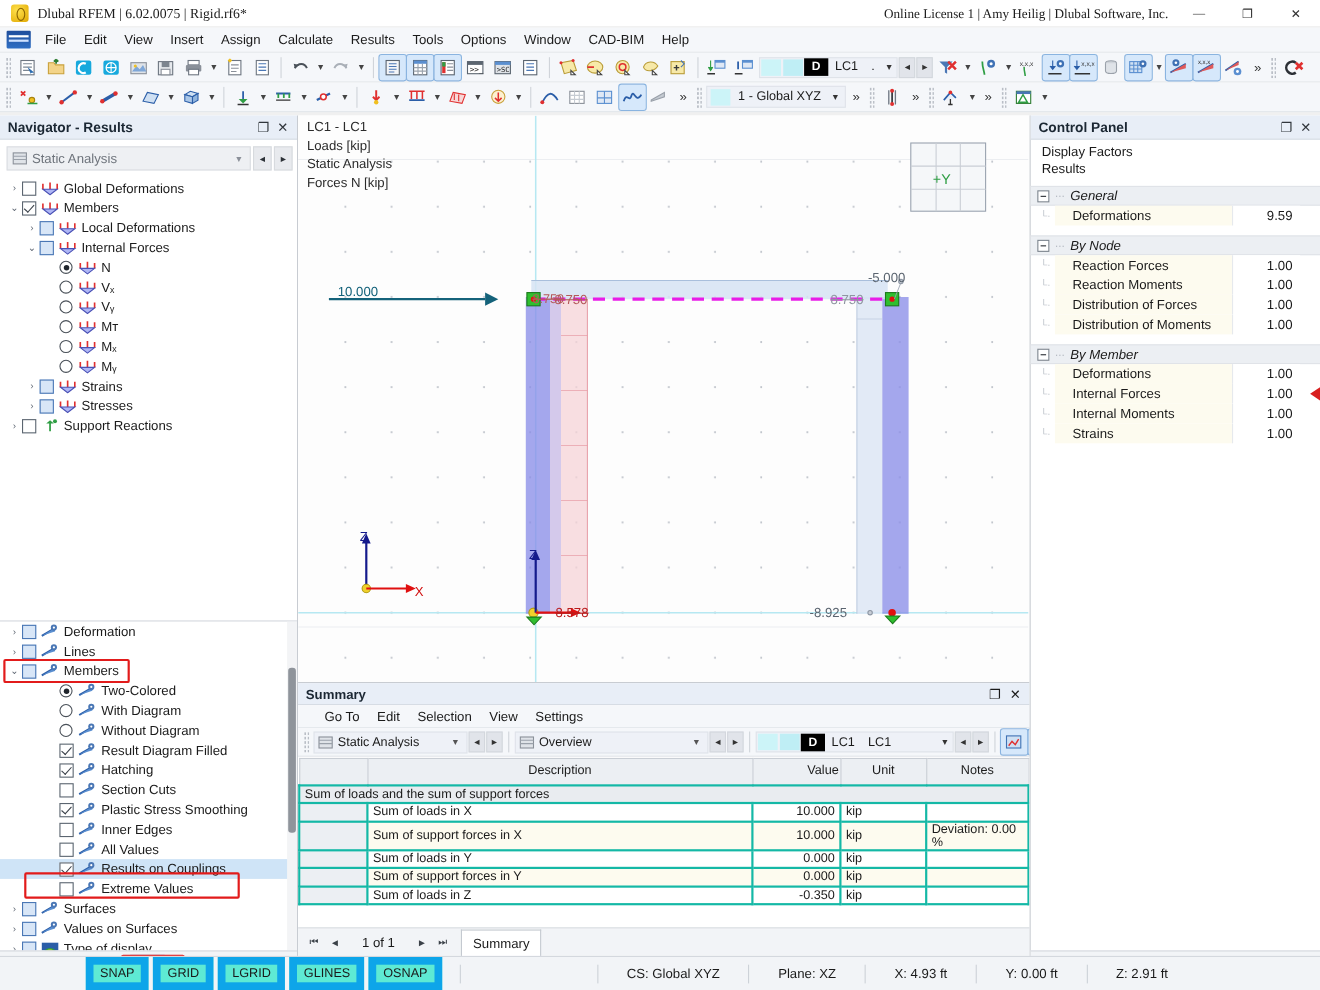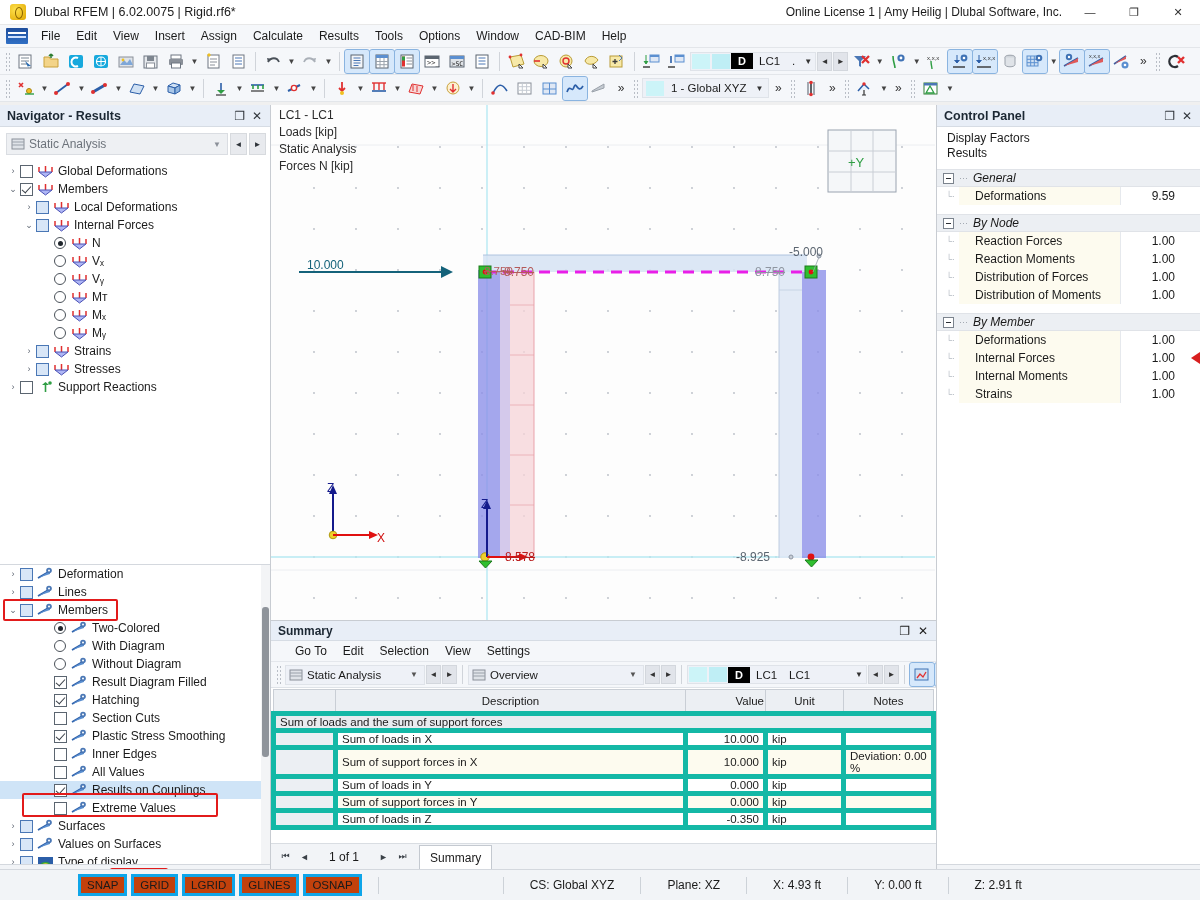--- a/index.html
+++ b/index.html
@@ -12,20 +12,21 @@
     color: #1a1a1a;
     background: #f0f0f0;
   }
   .app { position: relative; width: 1200px; height: 900px; }
 
   
   .titlebar {
     height: 25px; background: #ffffff;
     display: flex; align-items: center;
     border-bottom: 1px solid #e8e8e8;
+    font-family: Liberation Serif, serif;
   }
   .titlebar .app-icon {
     width: 16px; height: 16px; margin: 0 8px 0 10px;
     background: radial-gradient(circle at 35% 35%, #ffe14d, #e0a700);
     border-radius: 3px; position: relative; flex: none;
   }
   .titlebar .app-icon::after {
     content: ""; position: absolute; left: 5px; top: 3px;
     width: 6px; height: 10px; border: 1.5px solid #8a6400; border-radius: 50%;
   }
@@ -228,21 +229,21 @@
   .sum-combo .dd { padding: 0 6px 0 10px; font-size: 8px; color: #555; }
 
   table.grid {
     width: 100%; border-collapse: collapse; font-size: 11.5px; table-layout: fixed;
   }
   table.grid th {
     background: #eceff3; border: 1px solid #c9ced5; font-weight: normal;
     height: 24px; color: #1b1b1b;
   }
   table.grid td {
-    border: 5px solid #14b8a6; height: 16.5px; padding: 0 4px; color: #1b1b1b; margin-left: 40px;
+    border: 2px solid #14b8a6; height: 16.5px; padding: 0 4px; color: #1b1b1b; margin-left: 40px;
   }
   tr.grp td { background: #e9ecf0; font-size: 11.5px; }
   tr.alt td { background: #fdfbef; }
   .c-rownum { width: 62px; background: #eceff3 !important; }
   .c-desc { width: 350px; } .c-val { width: 80px; text-align: right; }
   .c-unit { width: 78px; } .c-notes { }
 
   .sum-footer {
     height: 26px; background: #f2f4f7; border-top: 1px solid #d9dde2;
     display: flex; align-items: center; padding-left: 6px; gap: 2px;
@@ -302,21 +303,21 @@
     display: flex; align-items: center; justify-content: center;
   }
 
   
   .statusbar {
     position: absolute; left: 0; right: 0; bottom: 0; height: 31px;
     background: #f2f4f7; border-top: 1px solid #d4d8de;
     display: flex; align-items: center; font-size: 12px;
   }
   .sb-btn {
-    border: 3px solid #0ea5e9; background: #c2410c; padding: 2px 6px;
+    border: 7px solid #0ea5e9; background: #5eead4; padding: 2px 6px;
     margin-right: 4px; font-size: 11.5px;
   }
   .sb-sep { width: 1px; height: 17px; background: #cdd2d8; margin: 0 12px; }
   .sb-cell { padding: 0 14px; }
   .scroll-v {
     position: absolute; right: 0; top: 0; bottom: 0; width: 9px; background: #f3f4f6;
   }
   .scroll-thumb { position: absolute; width: 7px; left: 1px; background: #8f949b; border-radius: 3px; }
 </style>
 </head>

